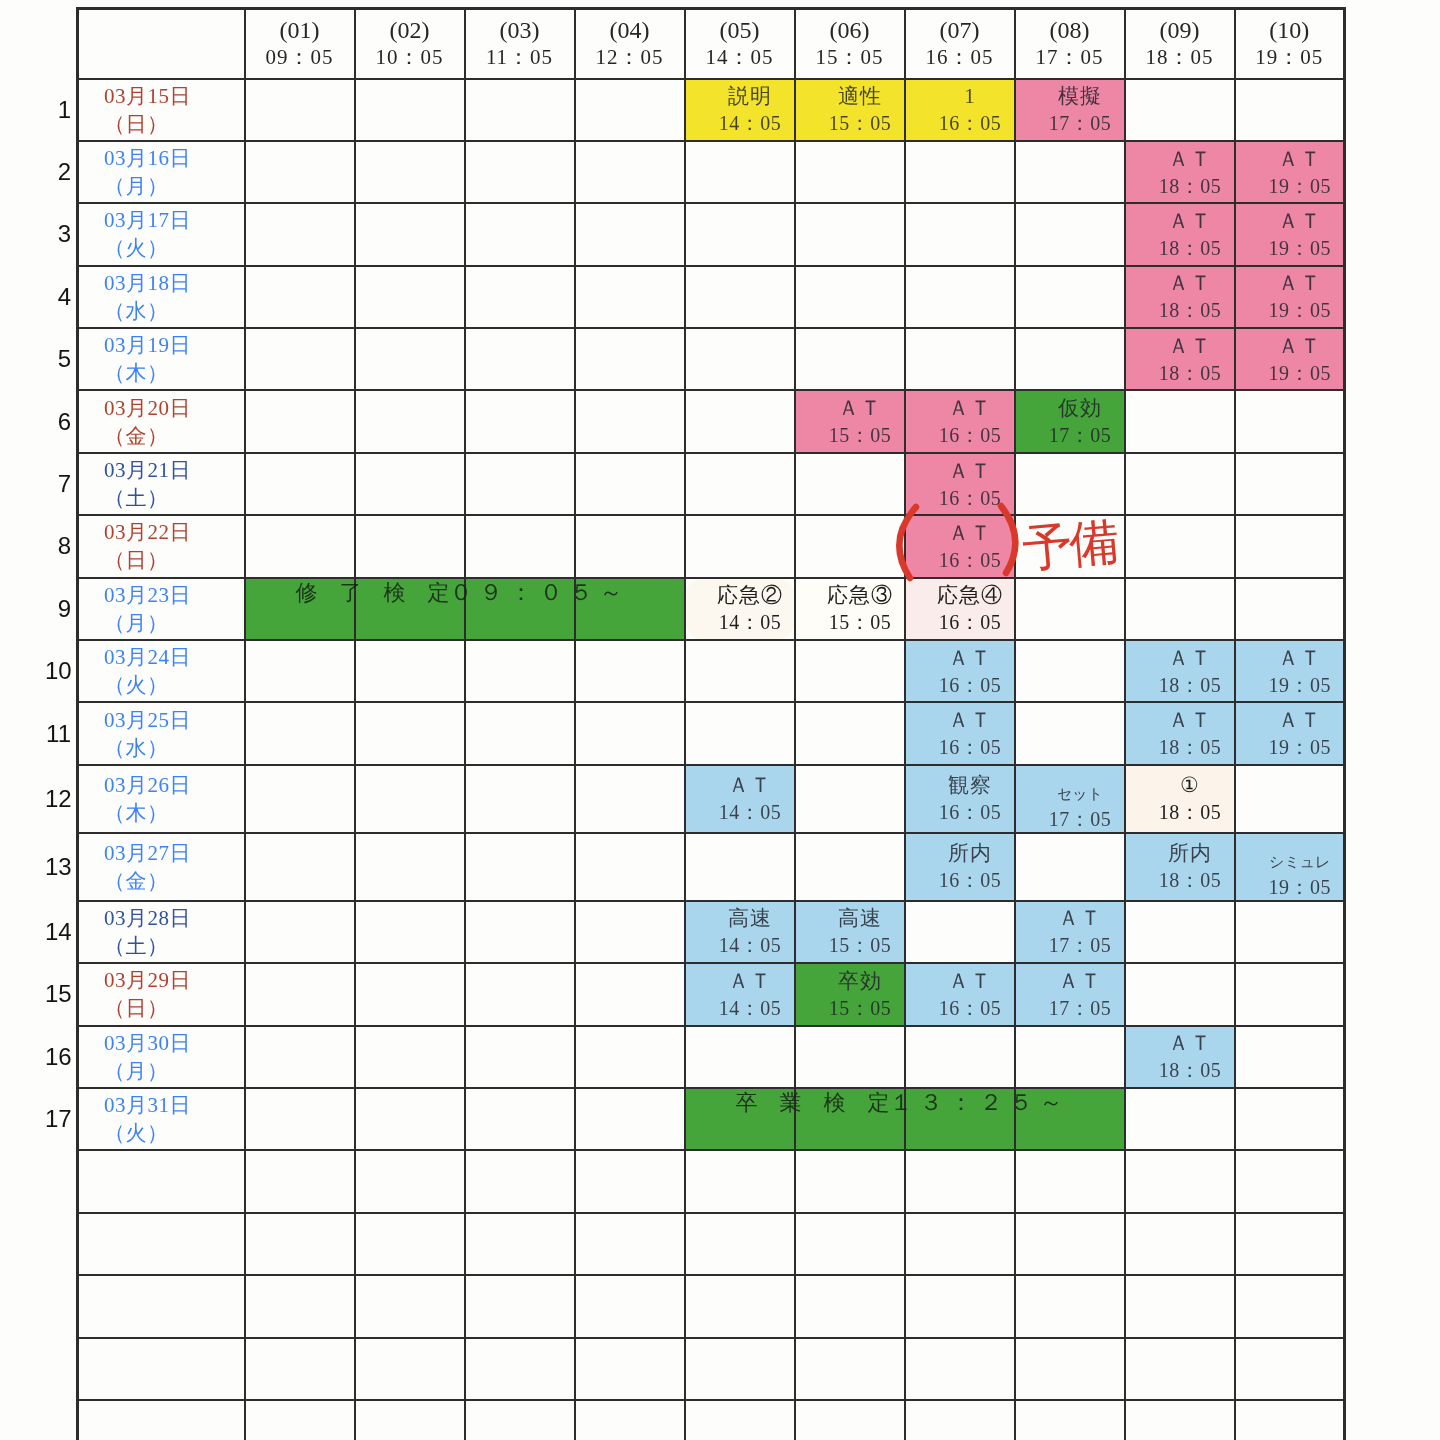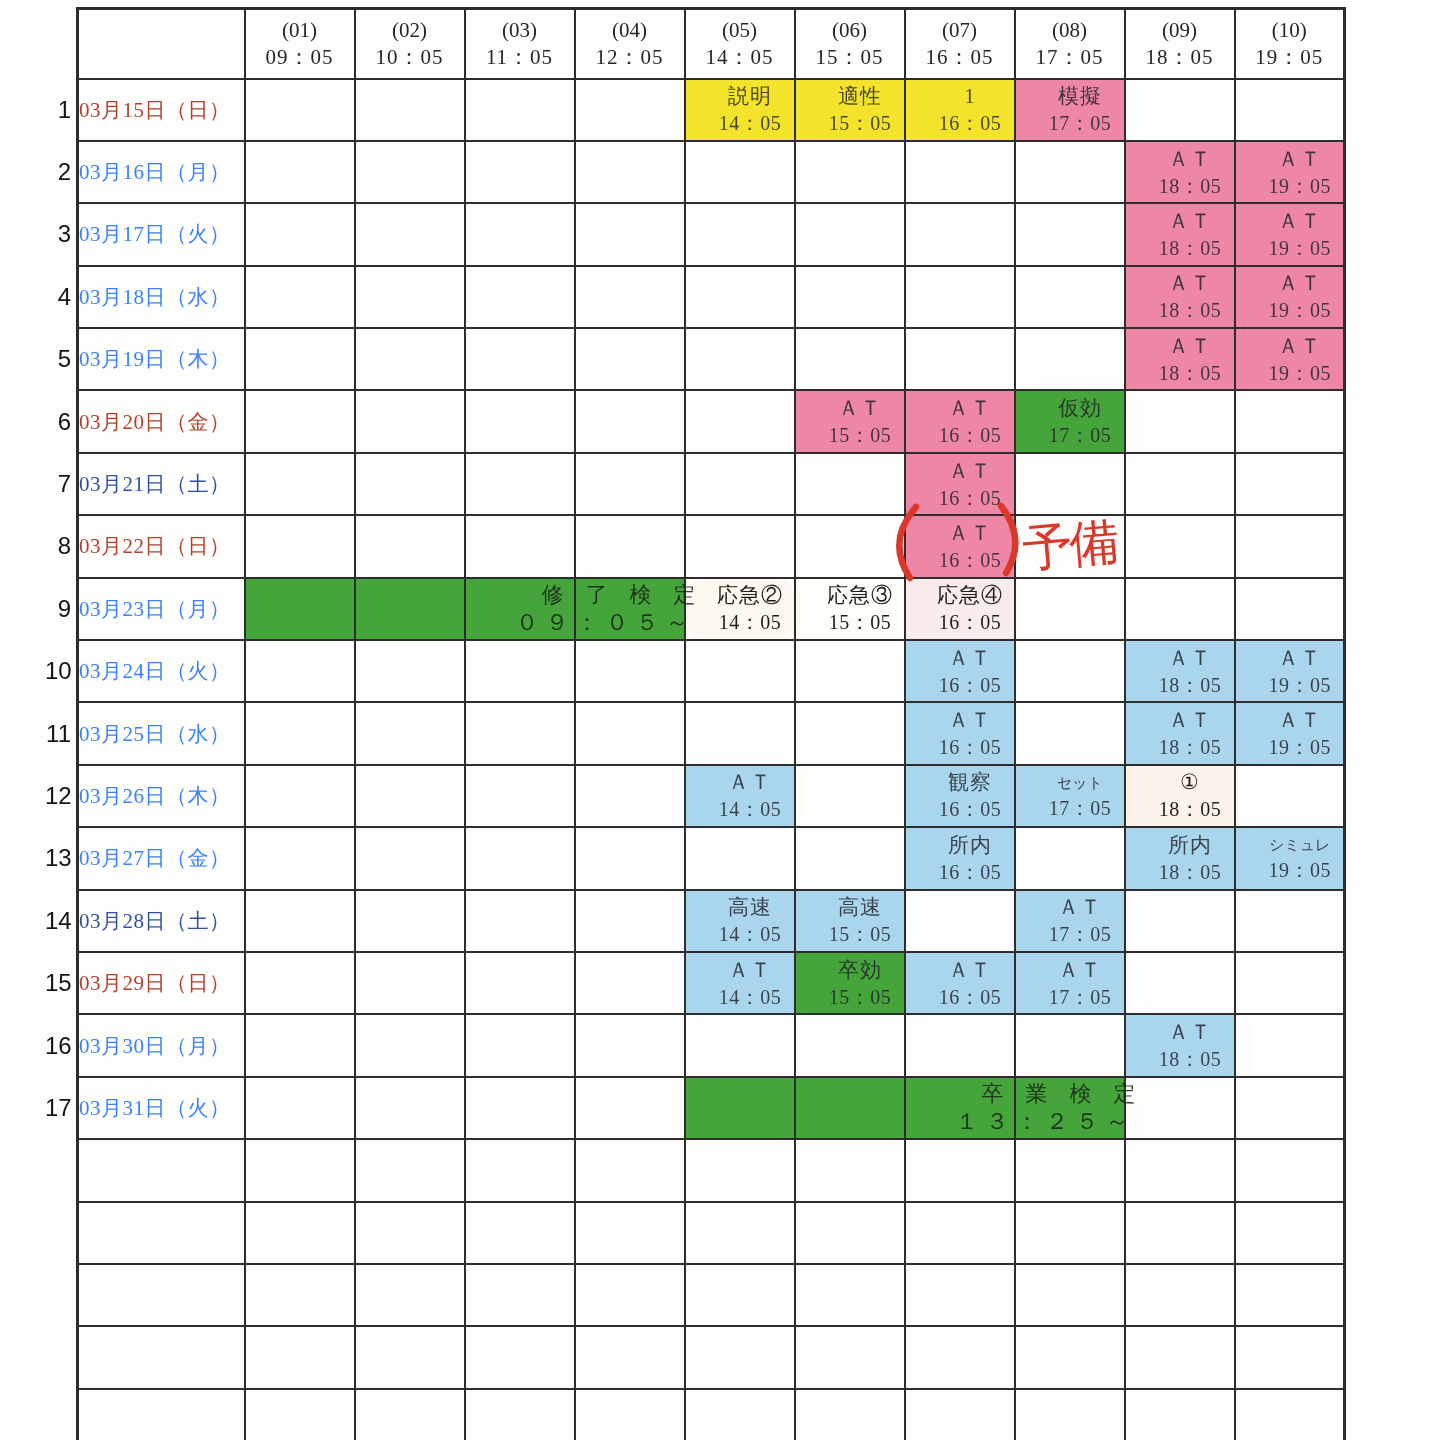--- a/index.html
+++ b/index.html
@@ -6,46 +6,46 @@
   body{font-family:"Liberation Serif","DejaVu Serif",serif;}
   .sheet{position:absolute;left:76px;top:7px;}
   table{border-collapse:collapse;table-layout:fixed;width:1267px;border:3px solid #2d2d2d;}
   col.col-date{width:167px;}
   col.col-slot{width:110px;}
   th,td{border:2px solid #2d2d2d;padding:0;vertical-align:middle;}
   thead tr{height:70px;}
   tbody tr{height:62.4px;}
   th{font-weight:normal;}
   .hcell{display:flex;flex-direction:column;justify-content:center;align-items:center;height:100%;color:#262626;}
-  .hnum{font-size:21px;line-height:27px;}
+  .hnum{font-size:24px;line-height:27px;}
   .htime{font-size:21px;line-height:27px;letter-spacing:1px;}
   .date-cell{position:relative;text-align:left;}
   .rownum{position:absolute;left:-34px;top:50%;transform:translateY(-50%);width:26px;text-align:right;
           font-family:"Liberation Sans","DejaVu Sans",sans-serif;font-size:24px;color:#141414;}
-  .date-text{display:block;padding-left:0;font-size:21px;letter-spacing:0.5px;}
+  .date-text{display:block;padding-left:25px;font-size:21px;letter-spacing:0.5px;}
   .date-red{color:var(--date_red);}
   .date-blue{color:var(--date_blue);}
   .date-black{color:#3b82f6;}
   .cell-inner{display:flex;flex-direction:column;justify-content:center;align-items:center;height:100%;
               color:rgba(30,32,40,0.82);padding-left:21px;}
   .l1{font-size:21px;line-height:27px;letter-spacing:1px;}
   .l2{font-size:20px;line-height:26px;letter-spacing:0.5px;}
-  .l1.small{font-size:15px;line-height:24px;letter-spacing:0;}
+  .l1.small{font-size:15px;line-height:24px;letter-spacing:0;margin-top:16px;}
   .bg-yellow{background:var(--yellow);}
   .bg-pink{background:var(--pink);}
   .bg-green{background:var(--green);}
   .bg-blue{background:var(--blue);}
   .bg-white_warm{background:var(--white_warm);border-radius:19px;}
   .bg-white_soft{background:var(--white_soft);}
   .bg-pink_pale{background:var(--pink_pale);}
   .bg-cream{background:var(--cream);}
   .bg-white_warm .cell-inner,.bg-white_soft .cell-inner,.bg-pink_pale .cell-inner,.bg-cream .cell-inner{color:#1d1d1d;}
   .band-anchor{position:relative;}
-  .band-overlay{position:absolute;left:16px;top:0;height:100%;z-index:3;pointer-events:none;
-                display:flex;flex-direction:column;justify-content:center;align-items:flex-end;
+  .band-overlay{position:absolute;left:0;top:0;height:100%;z-index:3;pointer-events:none;
+                display:flex;flex-direction:row;justify-content:center;align-items:flex-start;
                 color:rgba(24,36,24,0.88);}
   .band-l1{font-size:22px;line-height:28px;}
   .band-l2{font-size:23px;line-height:27px;letter-spacing:7px;}
   .overlay{position:absolute;left:0;top:0;z-index:6;pointer-events:none;}
   .hand{fill:none;stroke:var(--hand_red);stroke-width:6.5;stroke-linecap:round;}
   .hand-text{fill:var(--hand_red);font-size:50px;letter-spacing:-3px;font-family:"Liberation Serif","DejaVu Serif",serif;}
 </style>
 </head>
 <body>
 

